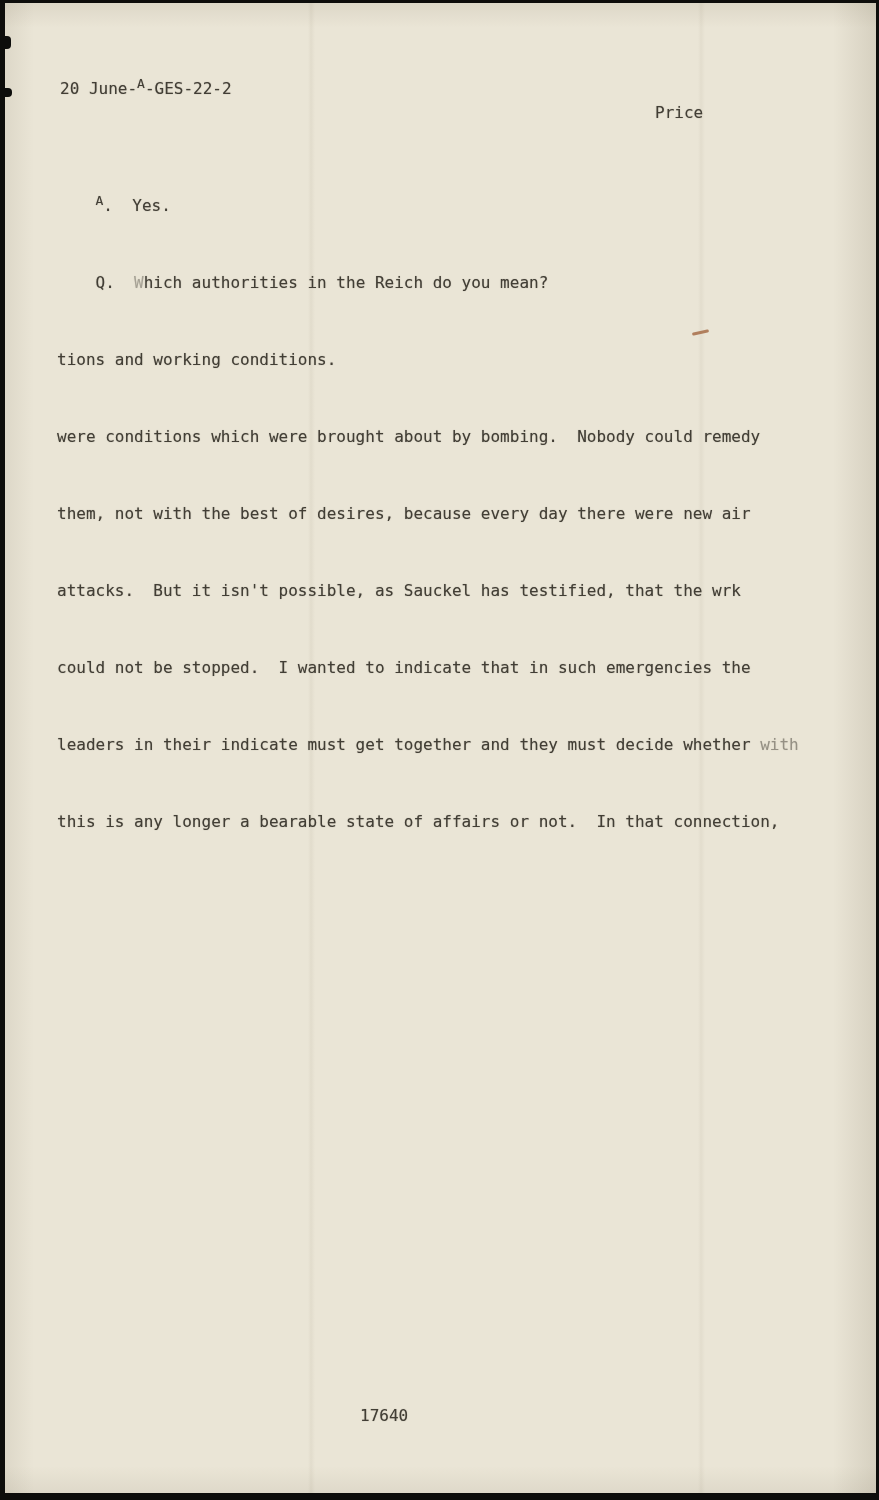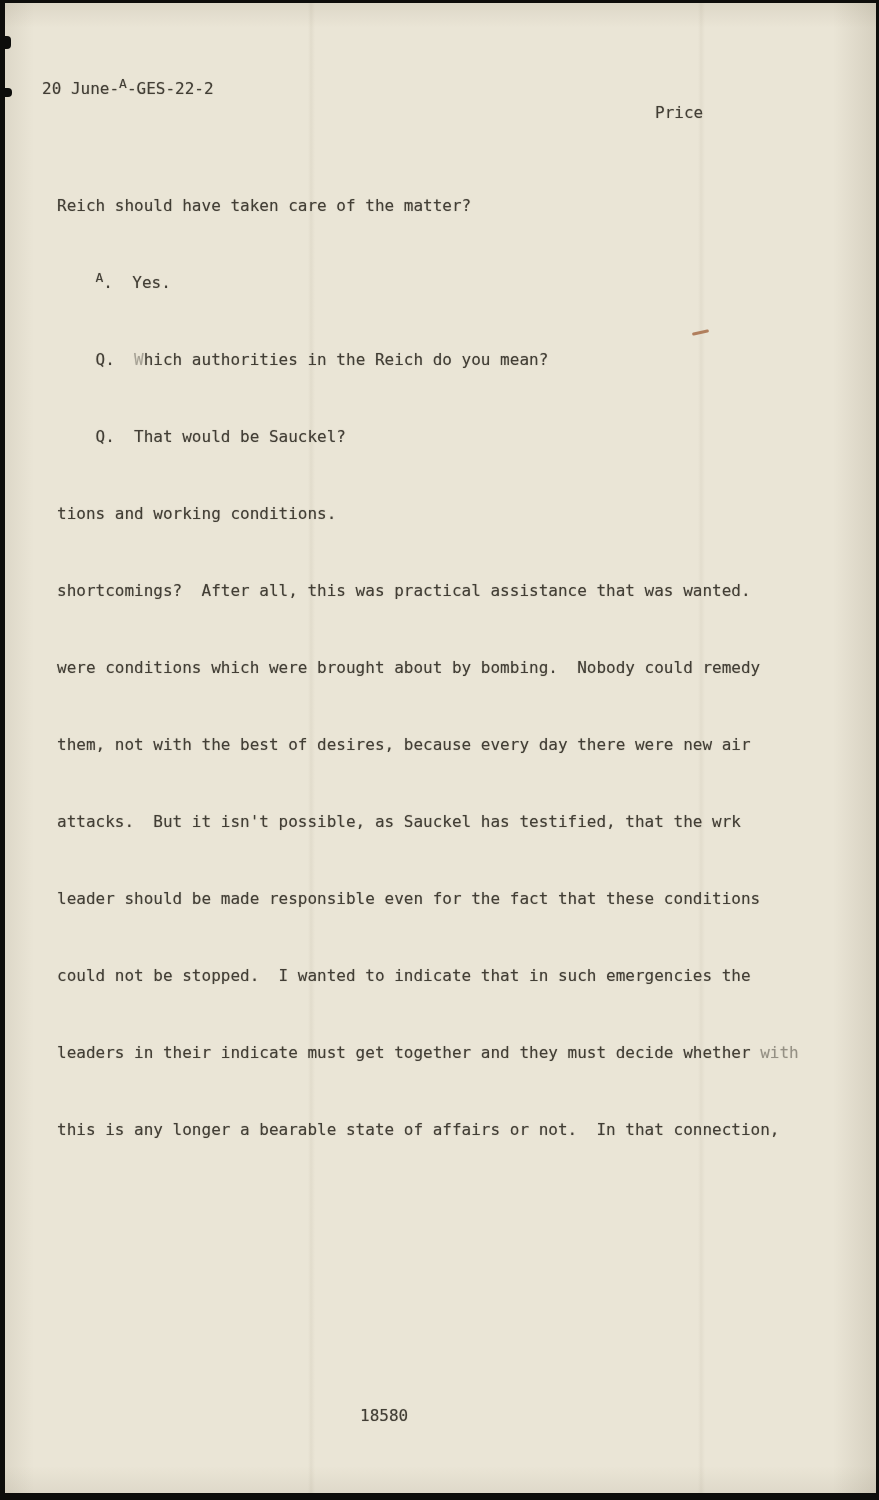--- a/index.html
+++ b/index.html
@@ -29,21 +29,21 @@
   .notch-2 { left: 0; top: 88px; width: 12px; height: 9px; border-radius: 0 4px 4px 0; }
 
   
   .typed {
     color: #423e35;
     text-shadow: 0 0 1px rgba(66,62,53,0.45);
     font-size: 16px;
     white-space: pre;
   }
   .header-row { position: absolute; top: 53px; left: 0; width: 879px; height: 24px; line-height: 24px; }
-  .header-left { position: absolute; left: 42px; }
+  .header-left { position: absolute; left: 60px; }
   .header-right { position: absolute; left: 655px; }
 
   .body-text { position: absolute; top: 148px; left: 0; width: 879px; padding-left: 57px; box-sizing: border-box; }
   .line { height: 39px; line-height: 39px; }
 
   .page-number { position: absolute; top: 1396px; left: 360px; height: 39px; line-height: 39px; }
 
   
   .sup { position: relative; top: -6px; font-size: 13px; }
   .faint { opacity: 0.4; }
@@ -67,43 +67,39 @@
 <div class="edge notch-1"></div>
 <div class="edge notch-2"></div>
 <div class="ink-mark"></div>
 
 <div class="header-row typed">
   <span class="header-left"><span>20 June-</span><span class="sup">A</span><span>-GES-22-2</span></span>
   <span class="header-right">Price</span>
 </div>
 
 <div class="body-text typed">
-  <div class="line"><span>Reich should have taken care of the matter?</span></div>
   <div class="line"><span>    </span><span class="sup">A</span><span>.  Yes.</span></div>
   <div class="line"><span>    Q.  </span><span class="faint">W</span><span>hich authorities in the Reich do you mean?</span></div>
-  <div class="line"><span>    Q.  That would be Sauckel?</span></div>
   <div class="line"><span>tions and working conditions.</span></div>
-  <div class="line"><span>shortcomings?  After all, this was practical assistance that was wanted.</span></div>
   <div class="line"><span>were conditions which were brought about by bombing.  Nobody could remedy</span></div>
   <div class="line"><span>them, not with the best of desires, because every day there were new air</span></div>
   <div class="line"><span>attacks.  But it isn't possible, as Sauckel has testified, that the wrk</span></div>
-  <div class="line"><span>leader should be made responsible even for the fact that these conditions</span></div>
   <div class="line"><span>could not be stopped.  I wanted to indicate that in such emergencies the</span></div>
   <div class="line"><span>leaders in their indicate must get together and they must decide whether </span><span class="smudge">with</span></div>
   <div class="line"><span>this is any longer a bearable state of affairs or not.  In that connection,</span></div>
   <div class="line"></div>
   
   
   
   
   
   
   
   
   
   
   
   
   
   
 </div>
 
-<div class="page-number typed">18580</div>
+<div class="page-number typed">17640</div>
 
 </body></html>

